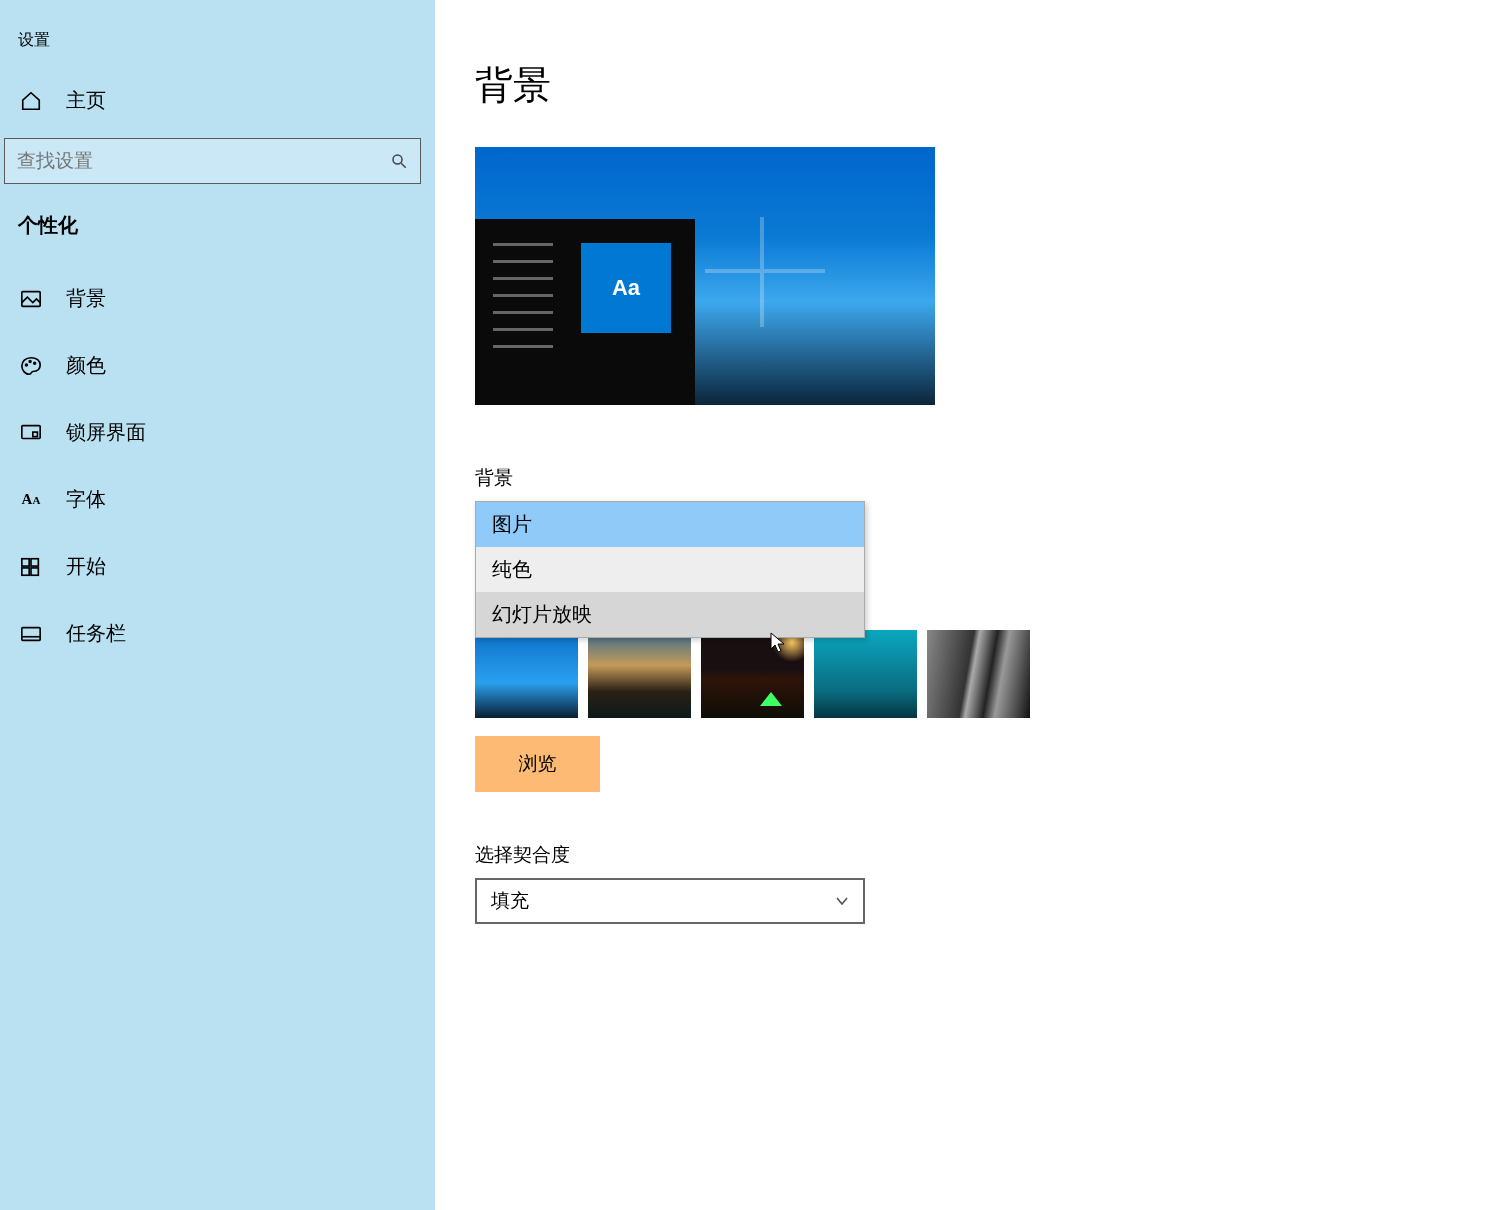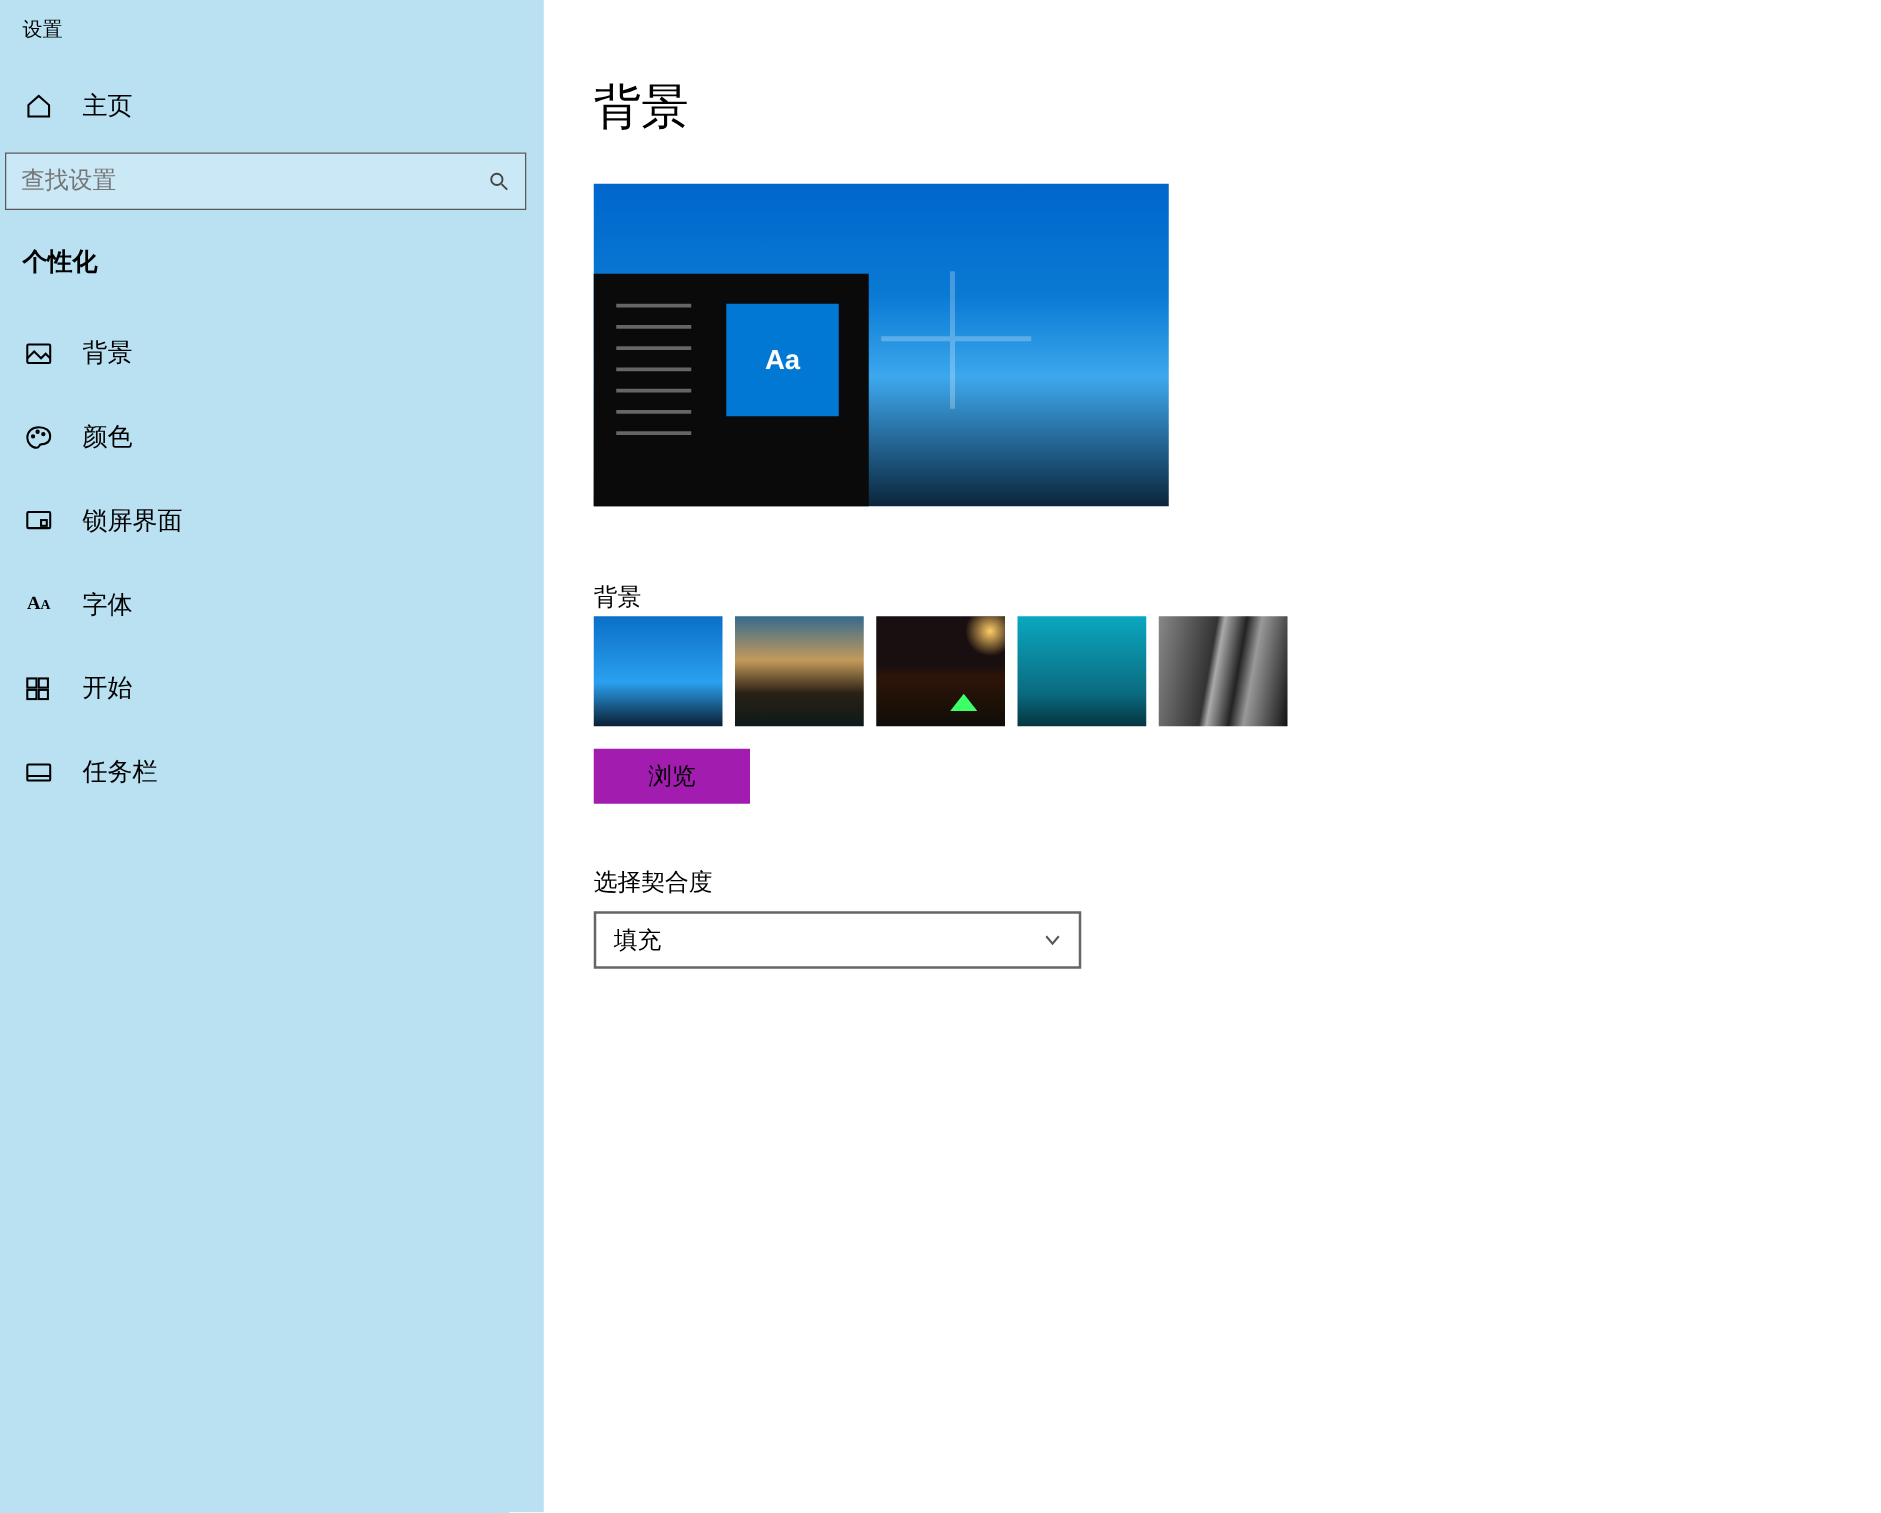--- a/index.html
+++ b/index.html
@@ -9,21 +9,21 @@
       color: #000;
       background: #fff;
       display: flex;
       width: 1505px;
       height: 1210px;
       overflow: hidden;
     }
     .sidebar {
       width: 435px;
       background: #b9e1f2;
-      padding: 10px 0;
+      padding: 26px 0;
       display: flex;
       flex-direction: column;
     }
     .app-title {
       font-size: 16px;
       padding: 4px 18px 20px 18px;
     }
     .sidebar-item {
       display: flex;
       align-items: center;
@@ -180,23 +180,23 @@
     }
     .thumb.t1 { background: linear-gradient(180deg,#0b6fc7 0%, #2aa0ef 60%, #0a1f33 100%); }
     .thumb.t2 { background: linear-gradient(180deg,#356a8f 0%, #c49a5a 40%, #2a2015 70%, #0c1a1a 100%); }
     .thumb.t3 { background: linear-gradient(180deg,#1a0f10 0%, #1a0f10 45%, #2e1408 55%, #0f0d07 100%); }
     .thumb.t3::after { content:""; position:absolute; right:22px; bottom:12px; width:22px; height:14px; background:#3dff66; clip-path: polygon(0 100%,50% 0,100% 100%);}
     .thumb.t3::before { content:""; position:absolute; right:-8px; top:-8px; width:40px; height:40px; border-radius:50%; background:radial-gradient(circle,#ffcc66 0%, rgba(255,200,80,0) 70%);}
     .thumb.t4 { background: linear-gradient(180deg,#0aa8c0 0%, #0a6b80 70%, #053540 100%); }
     .thumb.t5 { background: linear-gradient(100deg,#888 0%, #333 40%, #aaa 45%, #222 60%, #999 70%, #111 100%); }
     .browse-btn {
       width: 125px;
-      height: 44px;
+      height: 56px;
       border: none;
-      background: #a21caf;
+      background: #fdba74;
       font-size: 19px;
       cursor: pointer;
       margin-bottom: 50px;
     }
     .fit-select {
       width: 390px;
       height: 46px;
       border: 2px solid #666;
       display: flex;
       align-items: center;
@@ -310,20 +310,30 @@
           <div></div>
           <div></div>
           <div></div>
         </div>
       <div class="preview-tile">Aa</div>
     </div>
   </div>
 
   <div class="setting-label">背景</div>
 
+  <div class="dropdown-open">
+    <div class="dropdown-option selected">图片</div>
+    <div class="dropdown-option">纯色</div>
+    <div class="dropdown-option hover">幻灯片放映</div>
+    <div class="cursor" style="left:294px; top:130px;">
+      <svg viewBox="0 0 16 22" width="16" height="22">
+          <path d="M1 1 L1 17 L5 13 L8 20 L11 19 L8 12 L14 12 Z" fill="#fff" stroke="#000" stroke-width="1"></path>
+        </svg>
+    </div>
+  </div>
 
   <div class="thumbnails">
     <div class="thumb t1"></div>
     <div class="thumb t2"></div>
     <div class="thumb t3"></div>
     <div class="thumb t4"></div>
     <div class="thumb t5"></div>
   </div>
 
   <button class="browse-btn">浏览</button>

